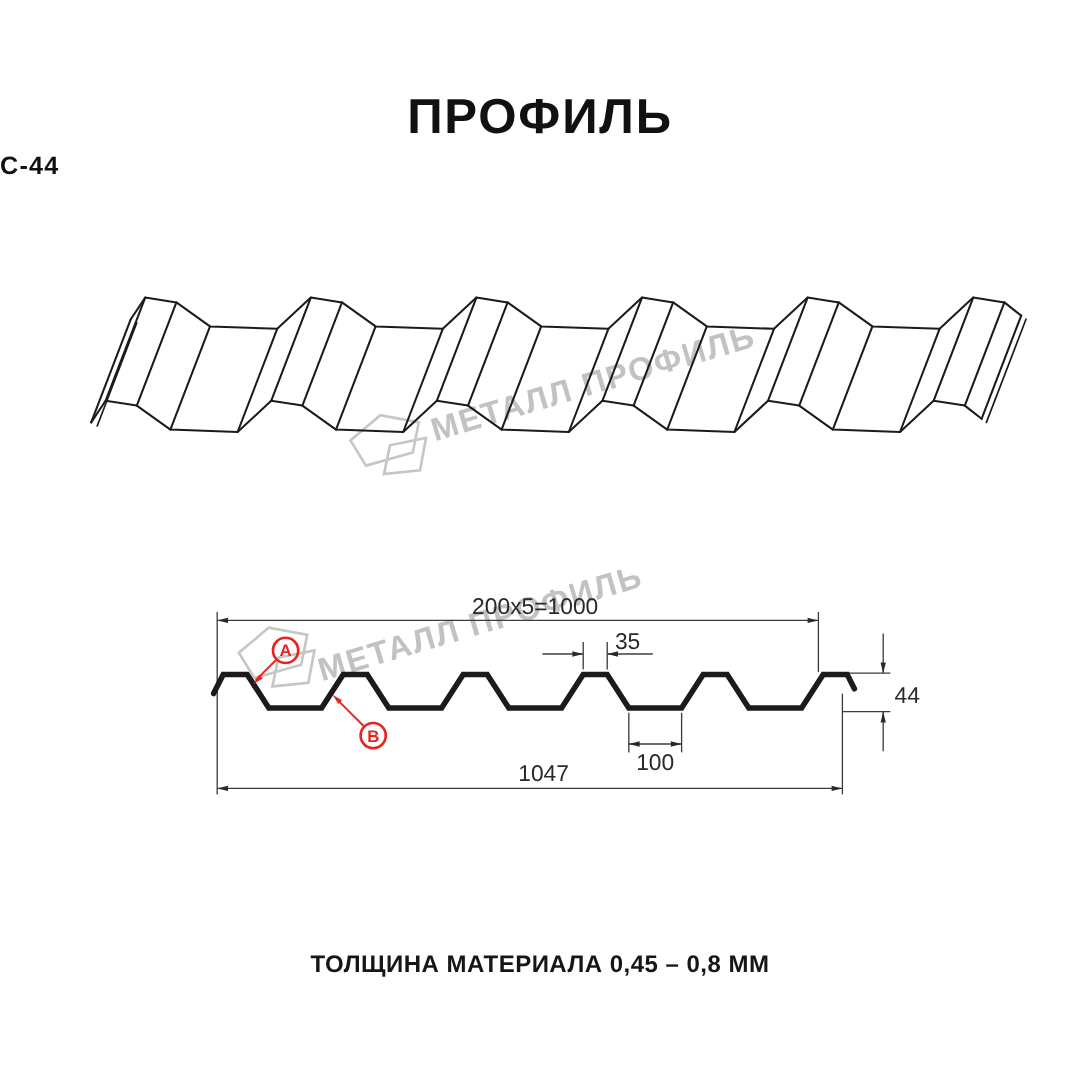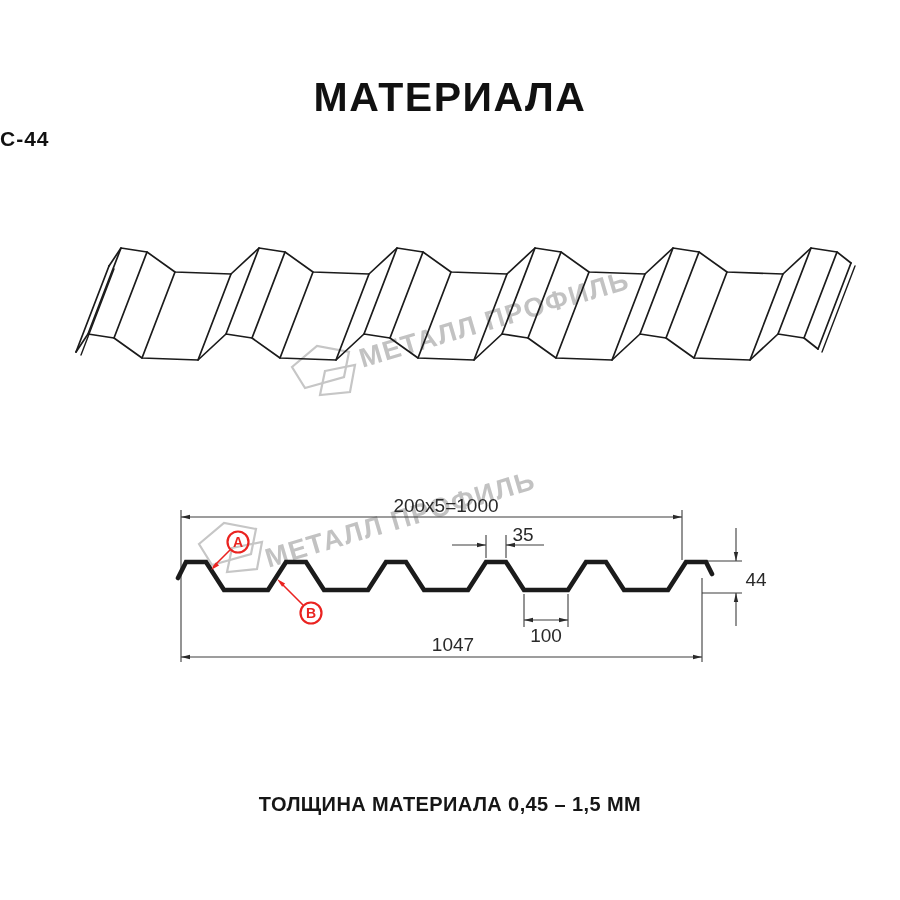--- a/index.html
+++ b/index.html
@@ -25,21 +25,21 @@
     letter-spacing:1.5px;color:#c2c2c2;transform:rotate(-16.5deg);
     transform-origin:left center;line-height:27px;
   }
   svg{position:absolute;overflow:visible;}
   .dim-text{font-size:19px;fill:#2a2a2a;}
   .red-letter{font-size:14px;font-weight:700;fill:#ea2320;}
 </style>
 </head>
 <body>
 
-<div class="title">МАТЕРИАЛА</div>
+<div class="title">ПРОФИЛЬ</div>
 <div class="subtitle">С-44</div>
 
 <div class="wm" style="left:0;top:0;">
   <svg style="left:289px;top:343px;" width="74" height="56" viewBox="0 0 74 56">
     <polygon points="3,24 28,3 60,9 55,34 16,45" fill="none" stroke="#c6c6c6" stroke-width="2.2"></polygon>
     <polygon points="36,28 66,22 61,49 31,52" fill="none" stroke="#c6c6c6" stroke-width="2.2"></polygon>
   </svg>
   <span class="wm-text" style="left:360px;top:346px;">МЕТАЛЛ ПРОФИЛЬ</span>
 </div>
 
@@ -141,13 +141,13 @@
     <text class="red-letter" x="88" y="57" text-anchor="middle">A</text>
   </g>
   <g>
     <line x1="153" y1="115" x2="131" y2="93" stroke="#ea2320" stroke-width="1.6"></line>
     <polygon points="127,89 132.1,96.7 135.1,93.5" fill="#ea2320"></polygon>
     <circle cx="161" cy="123" r="10.5" fill="none" stroke="#ea2320" stroke-width="2.2"></circle>
     <text class="red-letter" x="161" y="128" text-anchor="middle">B</text>
   </g>
 </svg>
 
-<div class="footer">ТОЛЩИНА МАТЕРИАЛА 0,45 – 1,5 ММ</div>
+<div class="footer">ТОЛЩИНА МАТЕРИАЛА 0,45 – 0,8 ММ</div>
 
 </body></html>

